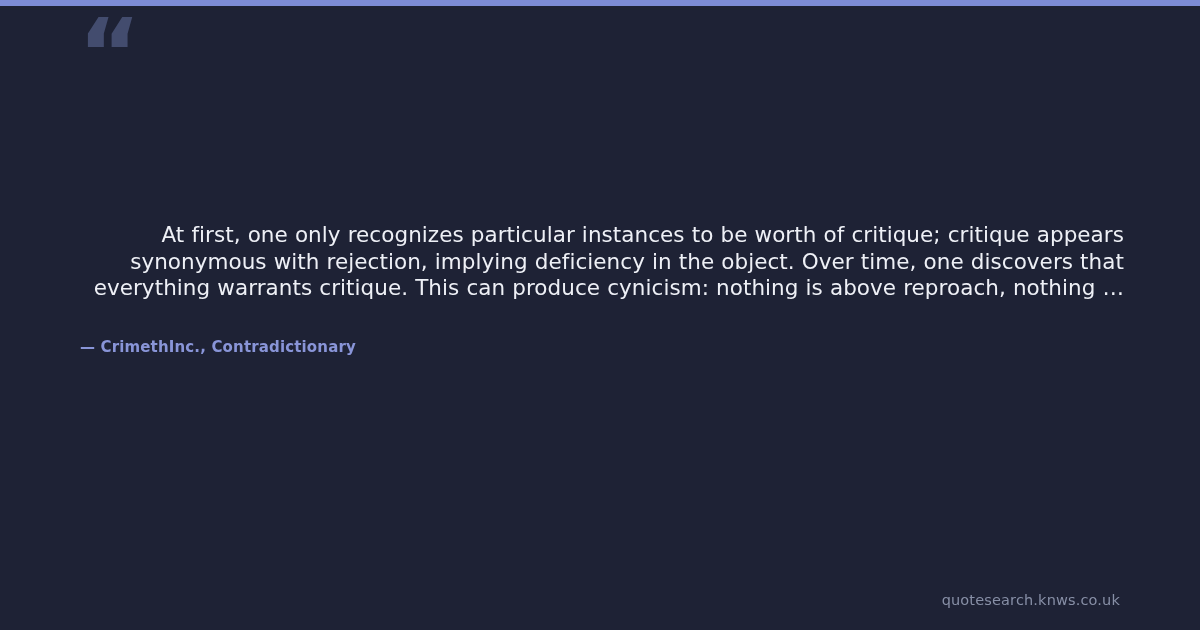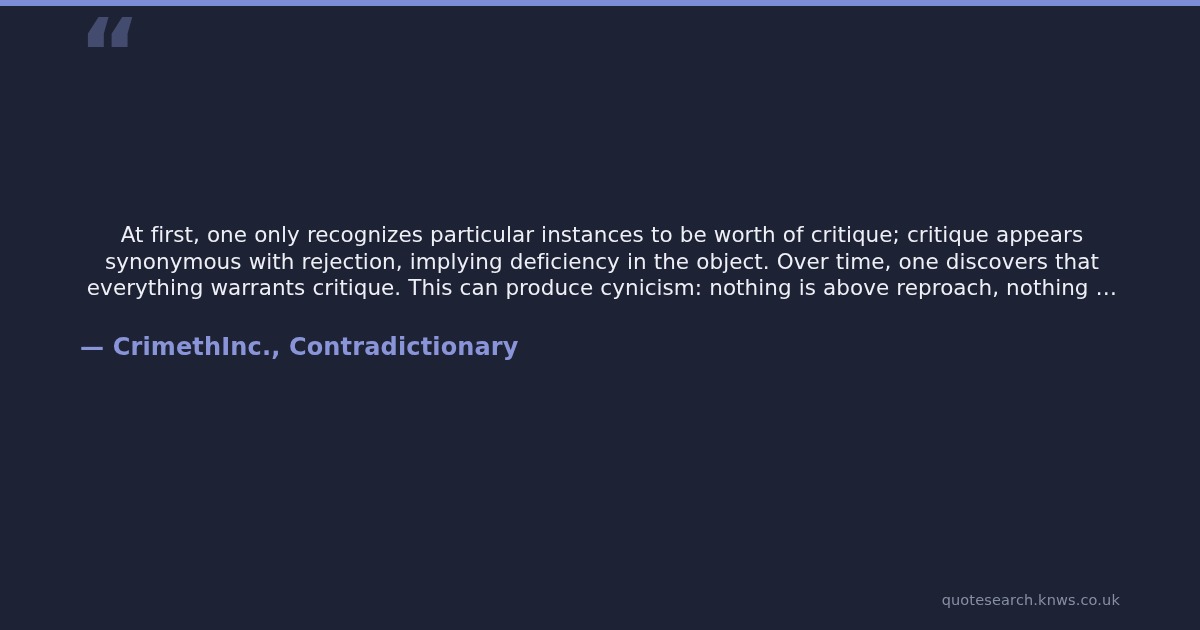--- a/index.html
+++ b/index.html
@@ -58,29 +58,29 @@
     width: 1044px;
   }
 
   .quote-text {
     margin: 0;
     color: #eef0f6;
     font-size: 21.5px;
     font-weight: 400;
     line-height: 26.5px;
     letter-spacing: 0.05px;
-    text-align: center;
+    text-align: right;
     word-spacing: 0.2px;
   }
 
   .quote-attribution {
     margin: 0;
     padding-top: 33px;
     color: #8995d8;
-    font-size: 24px;
+    font-size: 15px;
     font-weight: 700;
     line-height: 24px;
     letter-spacing: 0.15px;
     white-space: nowrap;
   }
 
   
   .source-footer {
     position: absolute;
     right: 80px;

